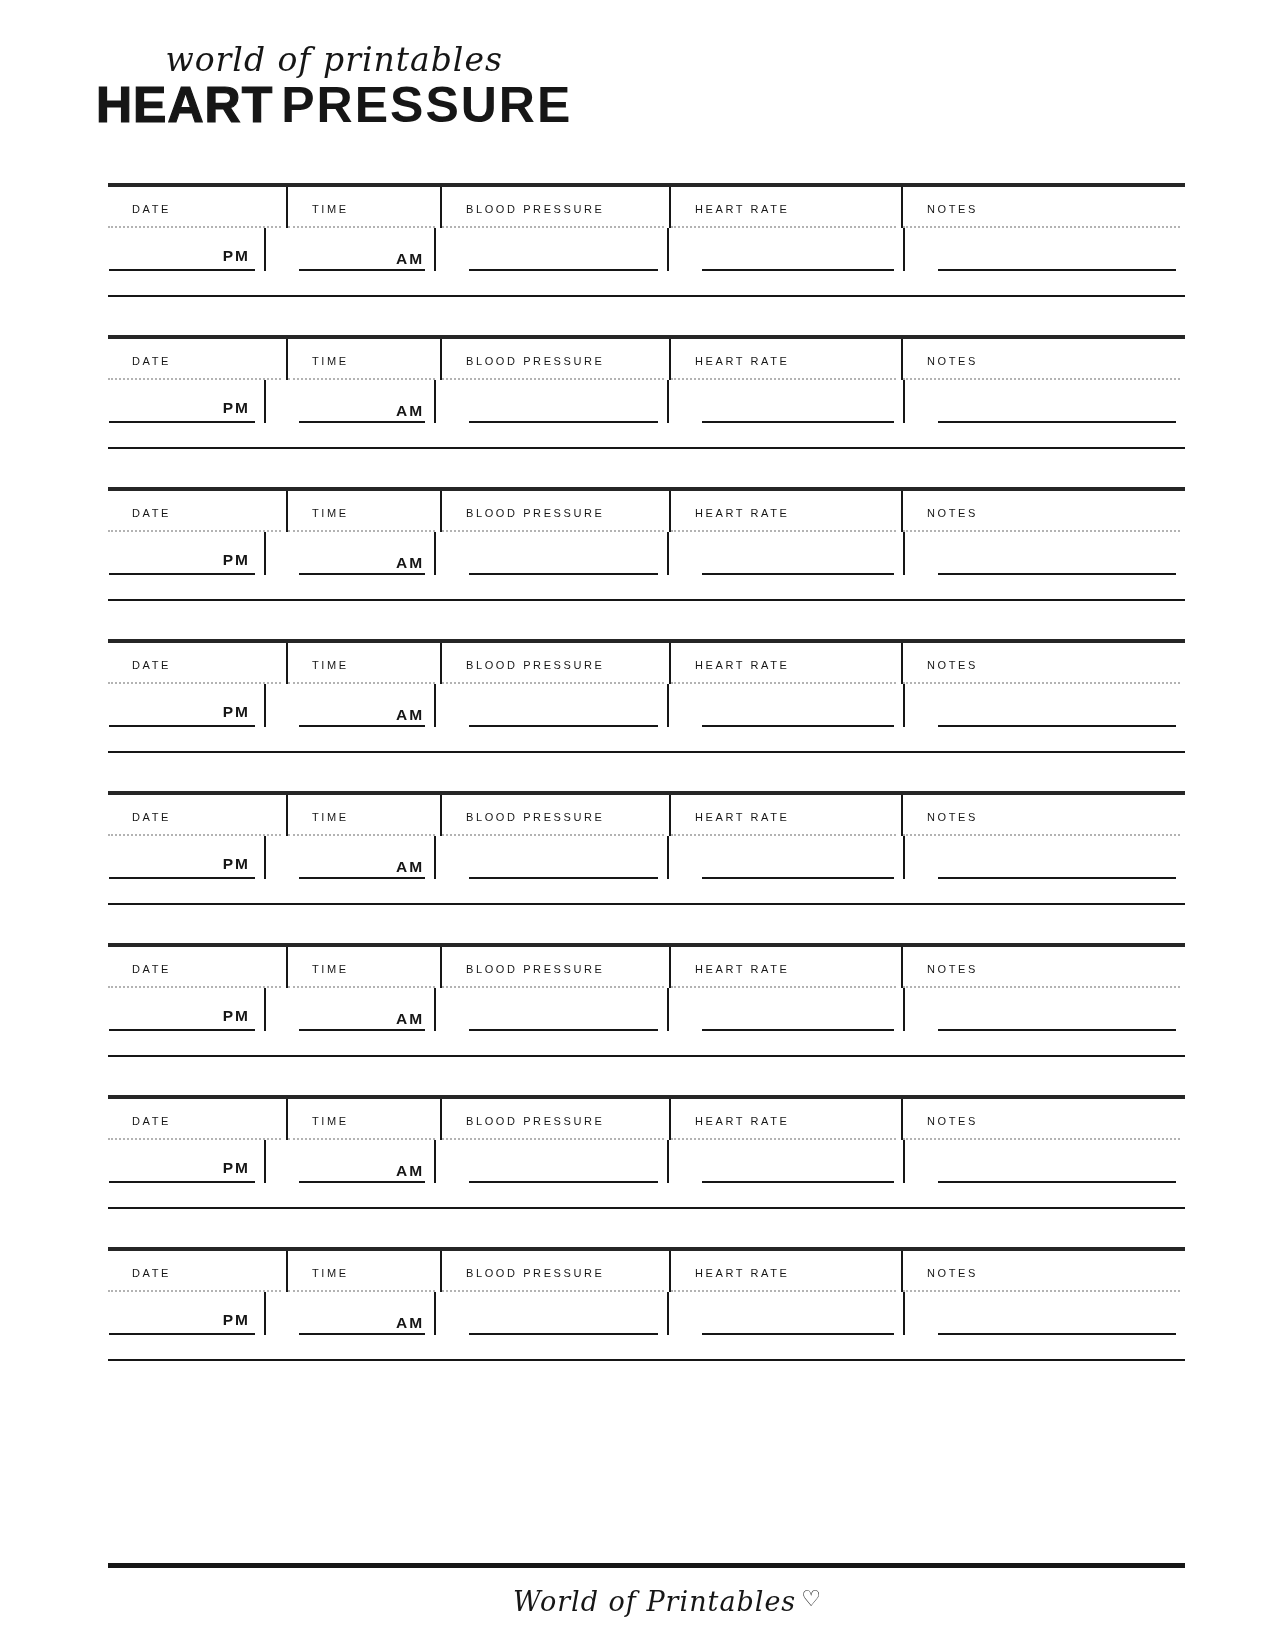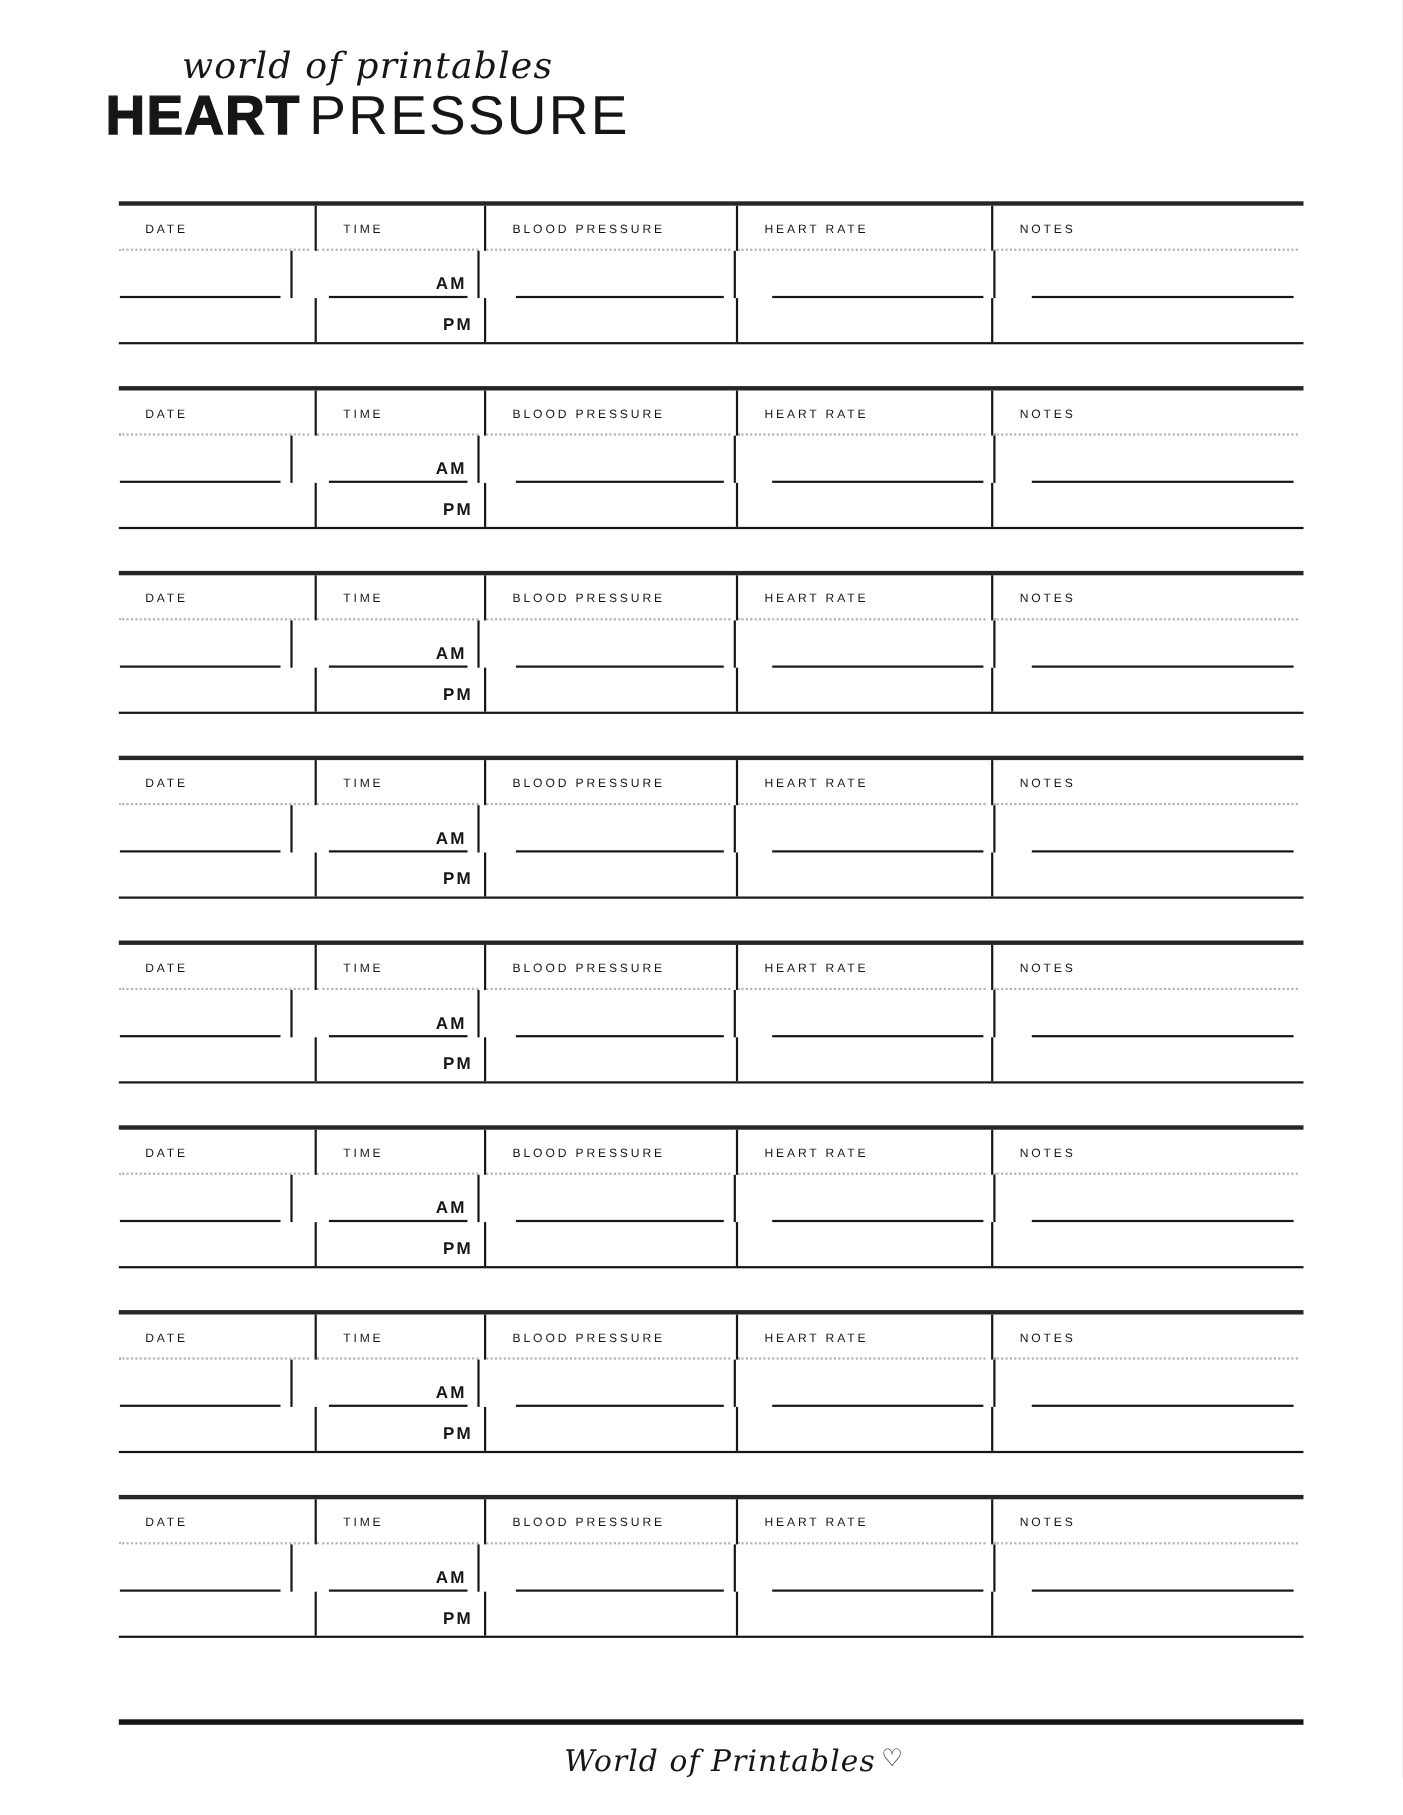--- a/index.html
+++ b/index.html
@@ -41,40 +41,40 @@
     line-height:1;
     white-space:nowrap;
     color:var(--ink);
   }
   .title-bold{
     font-weight:bold;
     letter-spacing:1px;
     -webkit-text-stroke:1.2px var(--ink);
   }
   .title-light{
-    font-weight:400;
+    font-weight:700;
     letter-spacing:2px;
     margin-left:8px;
   }
 
   
   .blocks{
     position:absolute;left:108px;top:183px;
     width:1077px;
   }
   .block{
     border-top:4px solid var(--rule-heavy);
     border-bottom:2px solid var(--rule-thin);
     margin-bottom:38px;            
     background:var(--background);
   }
   .row{display:flex;}
   .row-h{height:41px;}
   .row-am{height:43px;gap:32px;}
-  .row-pm{height:40px;}
+  .row-pm{height:24px;flex-direction:column;}
   .cell{position:relative;}
   .c1{width:180px;}
   .c2{width:154px;padding-left:20px;}
   .c3{width:229px;}
   .c4{width:232px;}
   .c5{width:282px;}
   .c1,.c2,.c3,.c4{border-right:2px solid var(--rule-thin);}
 
   
   .row-h .cell::after{

